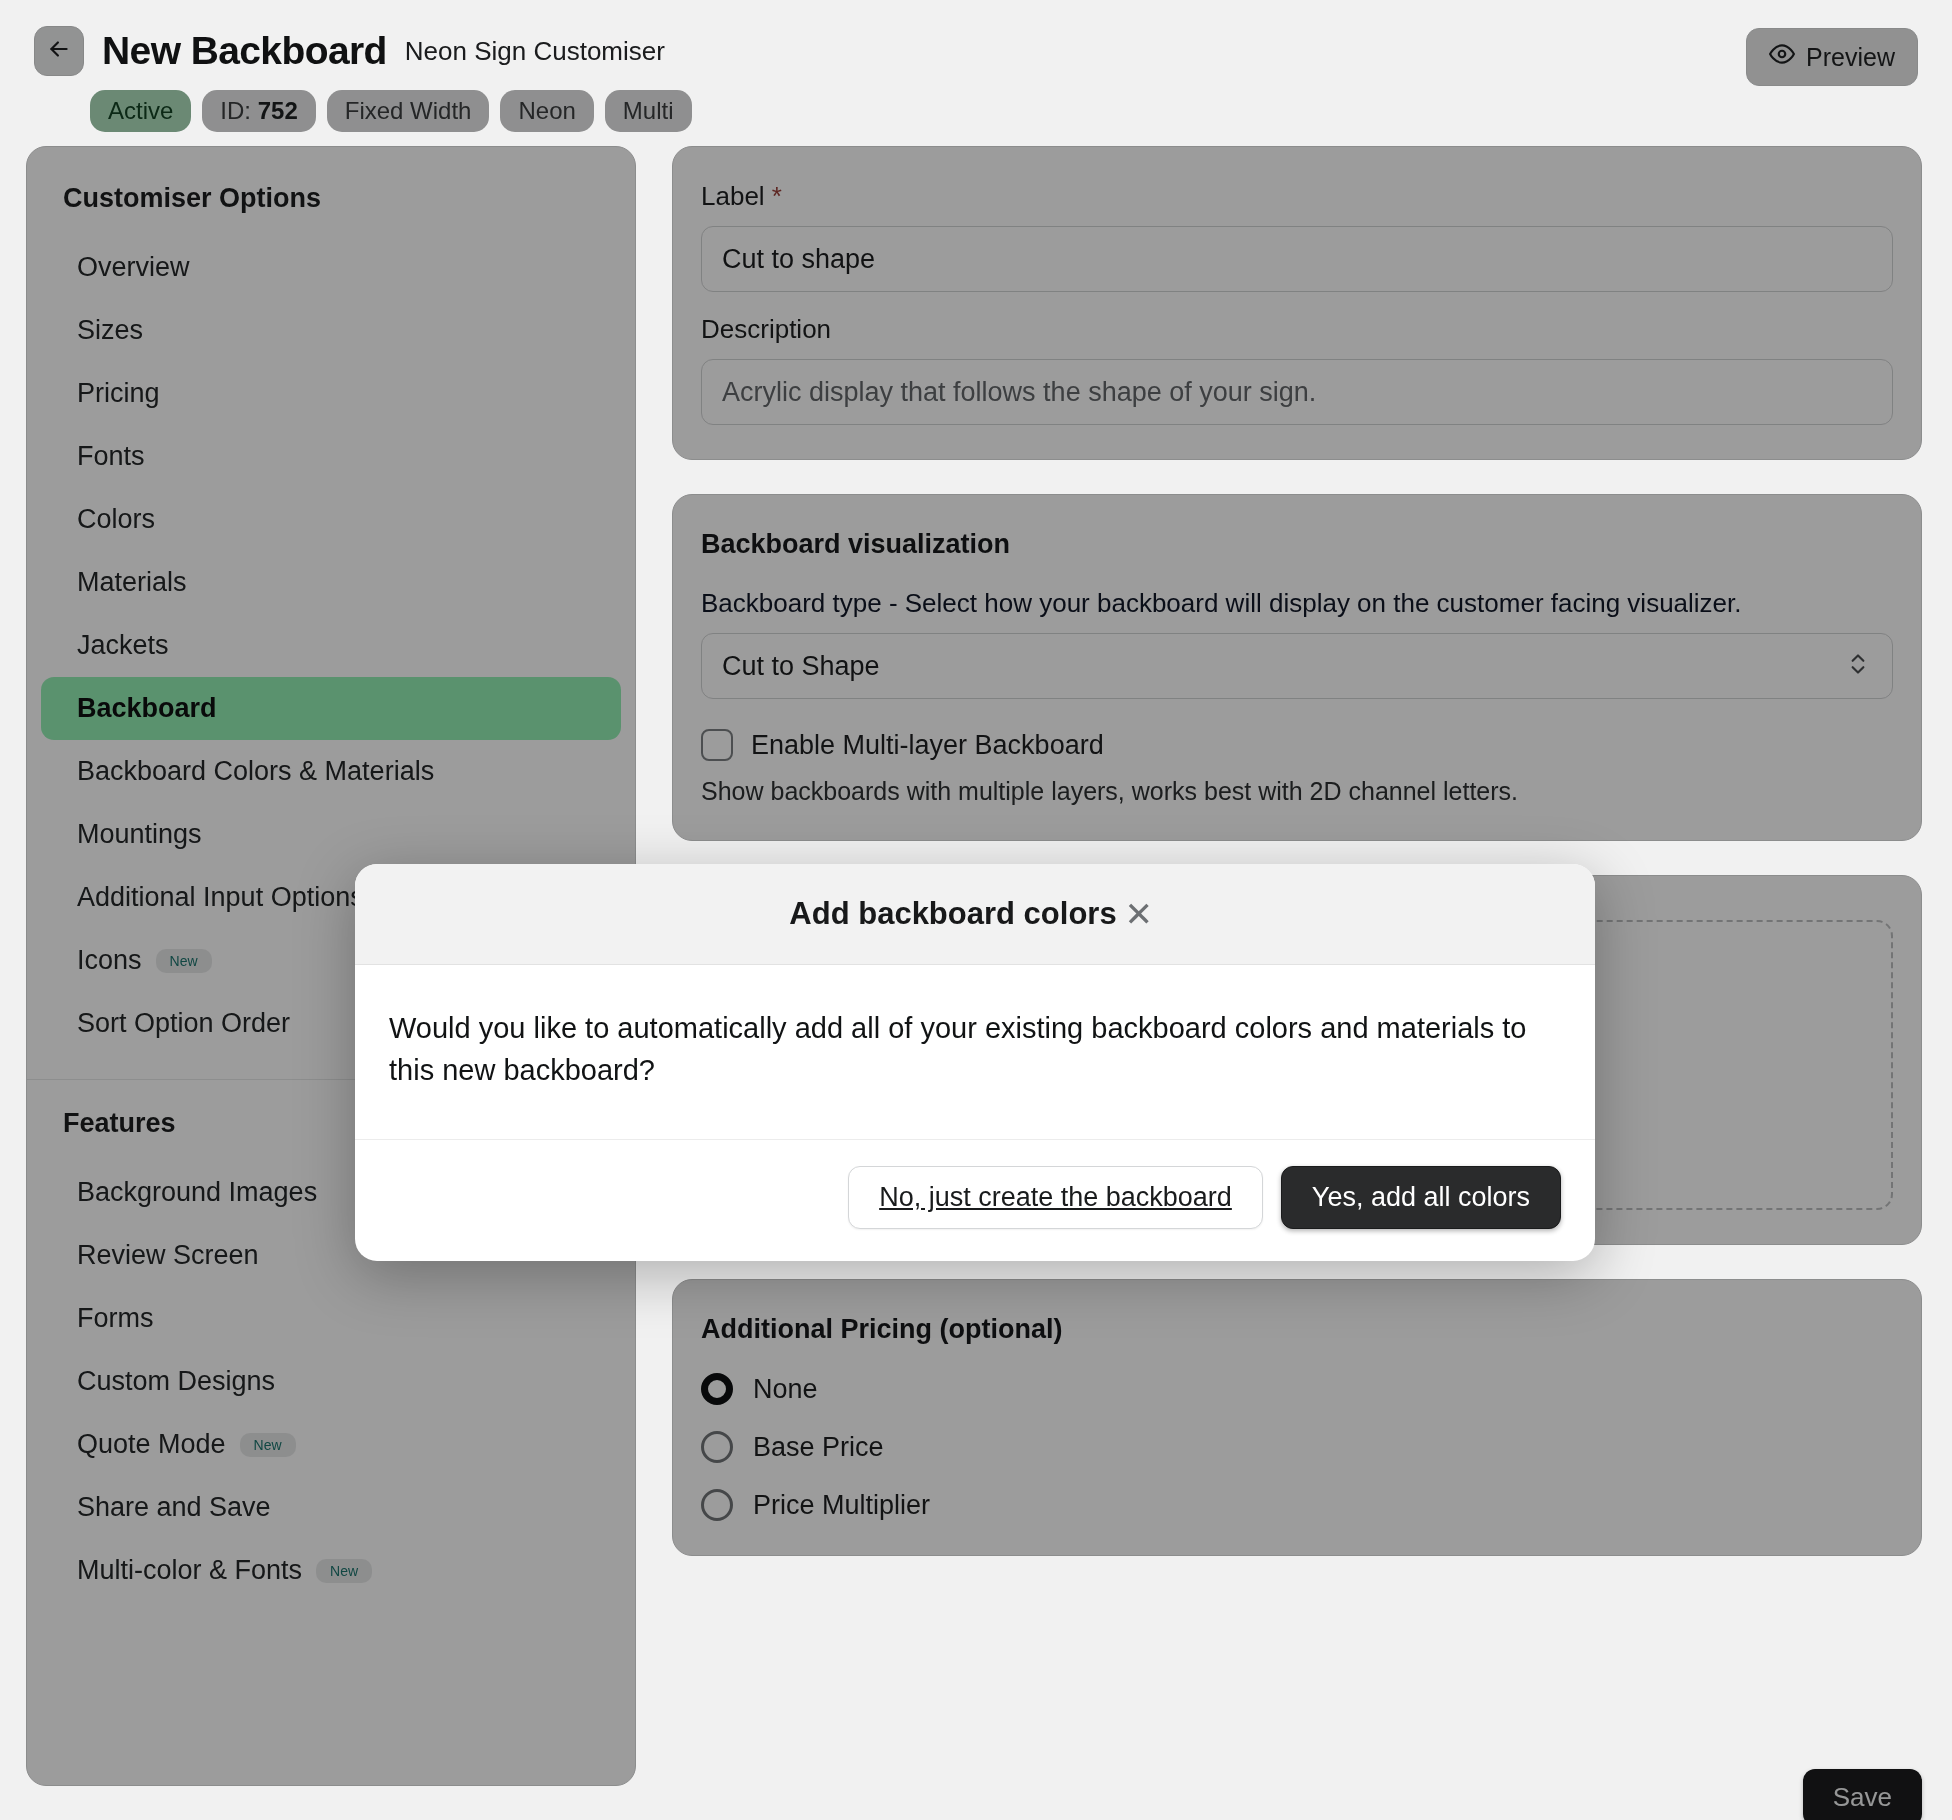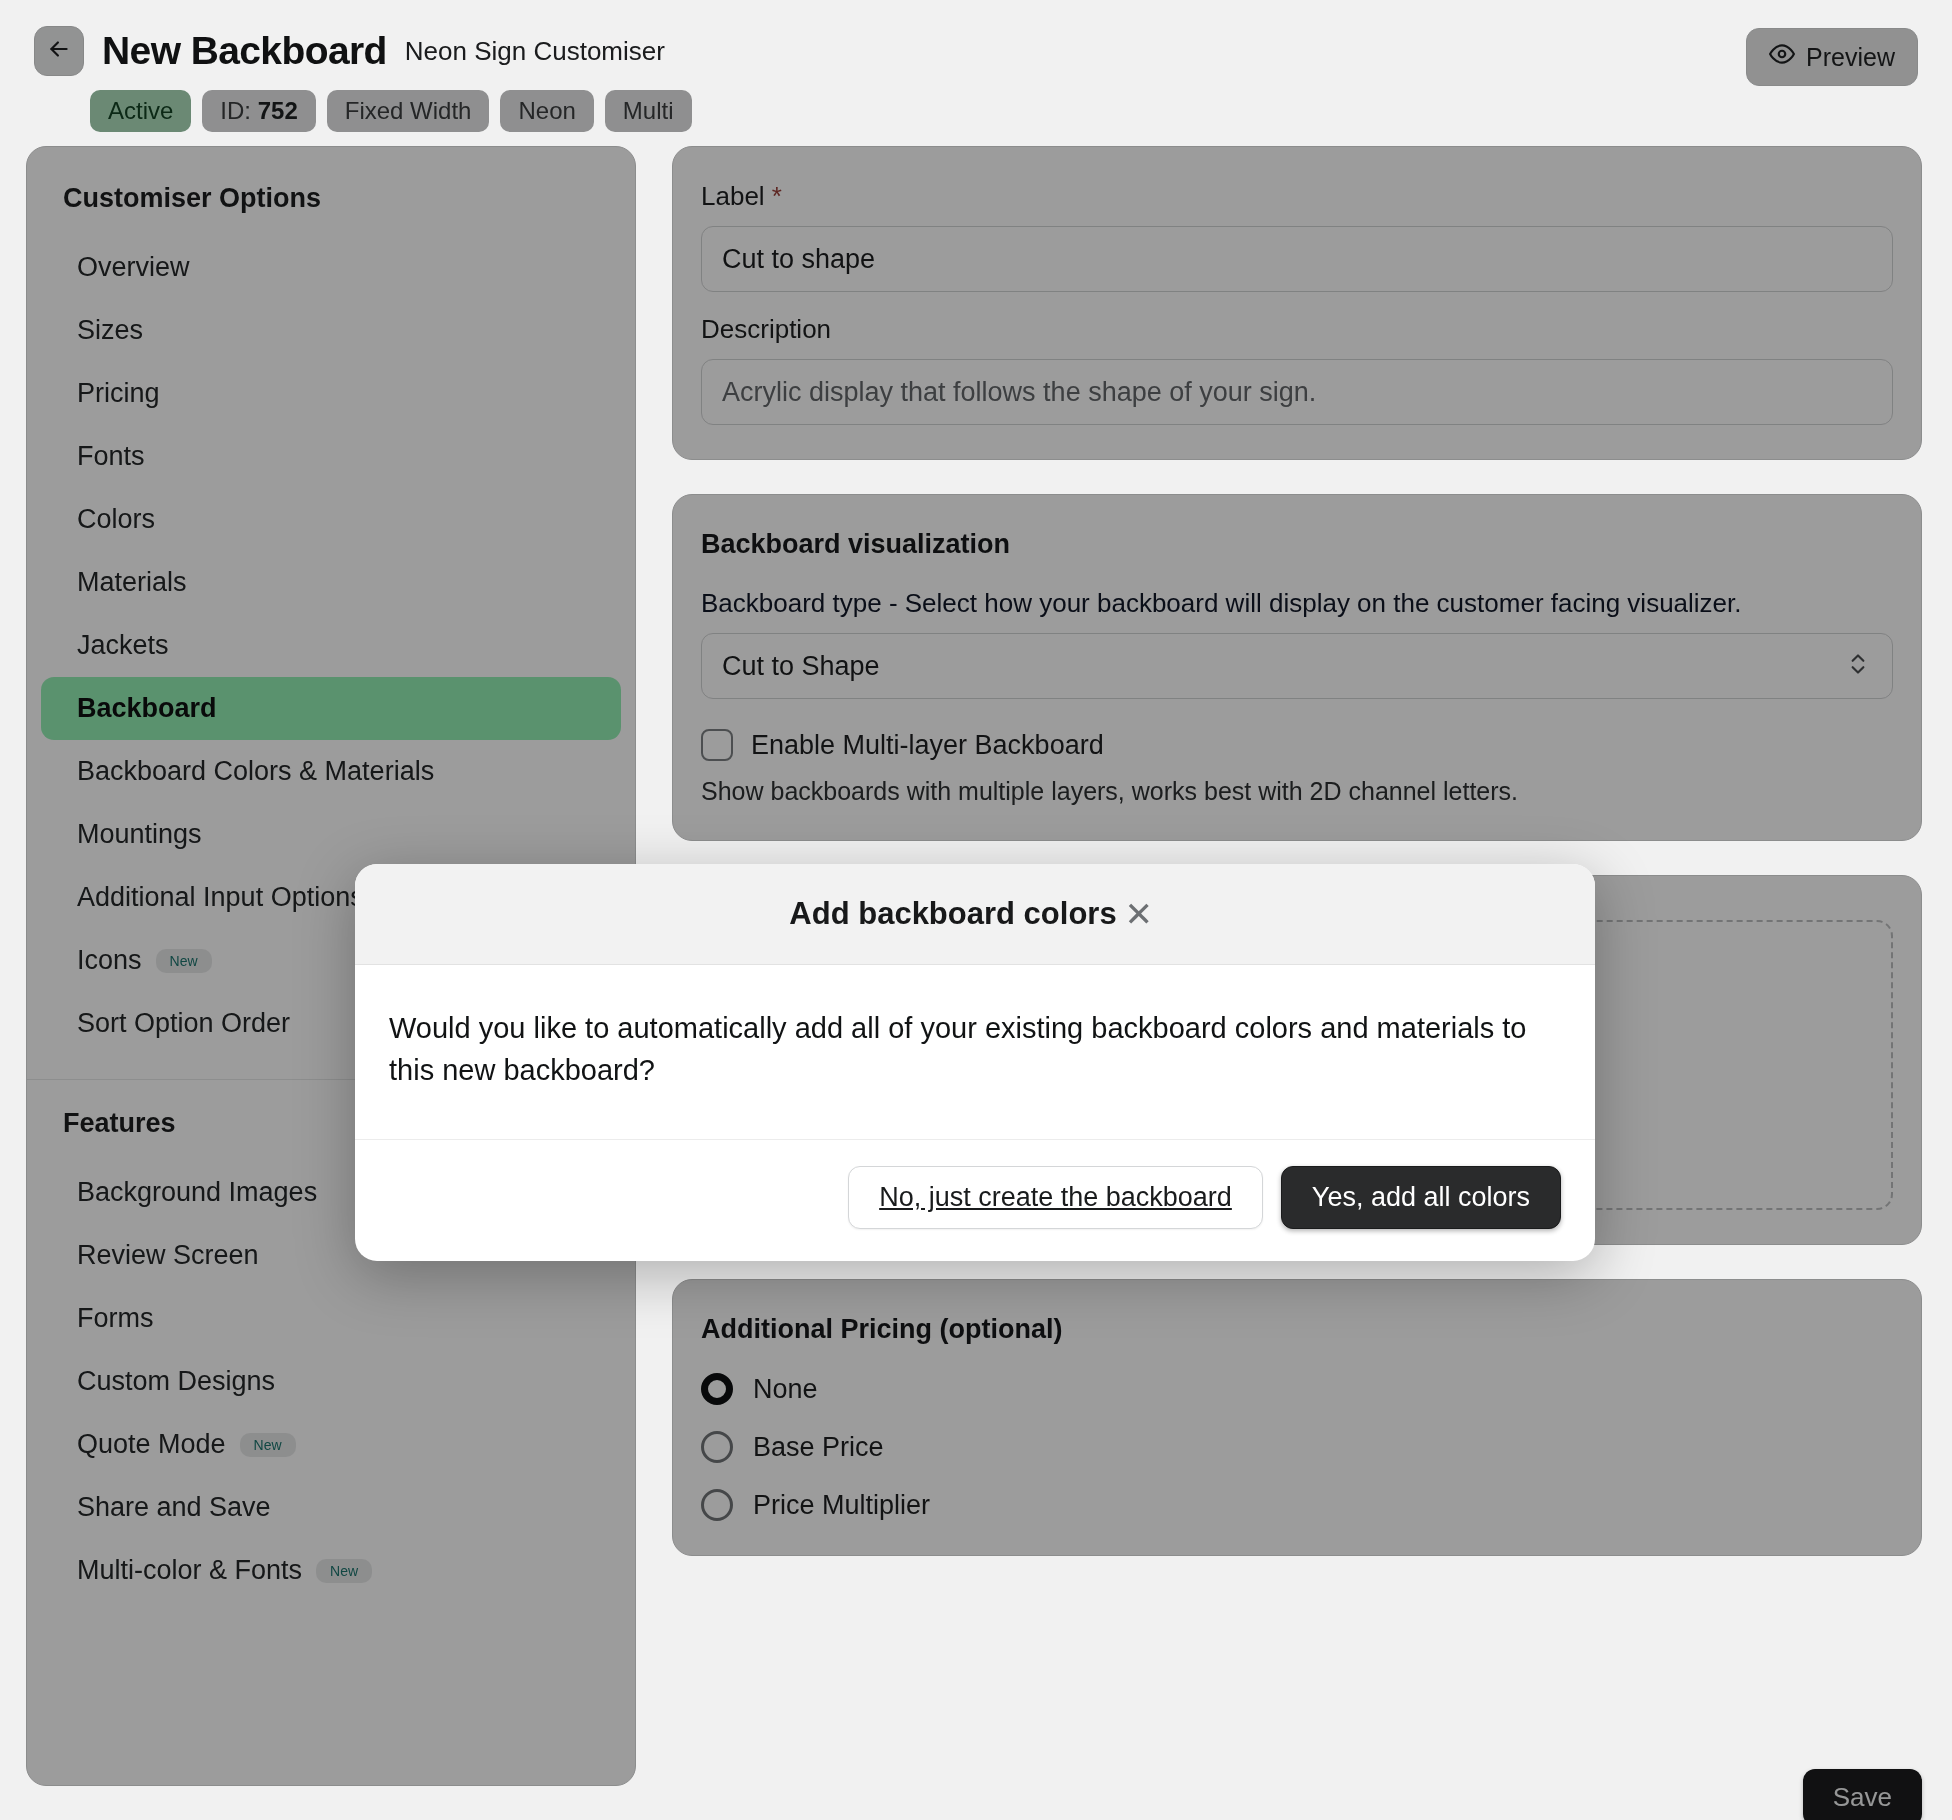--- a/index.html
+++ b/index.html
@@ -65,21 +65,21 @@
     color: #1f2123;
     cursor: pointer;
   }
   .preview-btn svg { width: 26px; height: 26px; flex: 0 0 auto; }
 
   .badges {
     display: flex; align-items: center; gap: 11px;
     margin: 14px 0 0 56px;
   }
   .badge {
-    border-radius: 10px;
+    border-radius: 15px;
     padding: 7px 18px;
     font-size: 24px;
     background: #e6e7e8;
     color: #3b3e40;
     white-space: nowrap;
   }
   .badge.active-badge { background: #a6e0b8; color: #0d4421; }
   .badge b { font-weight: bold; color: #1d2022; text-align: center; }
 
   

